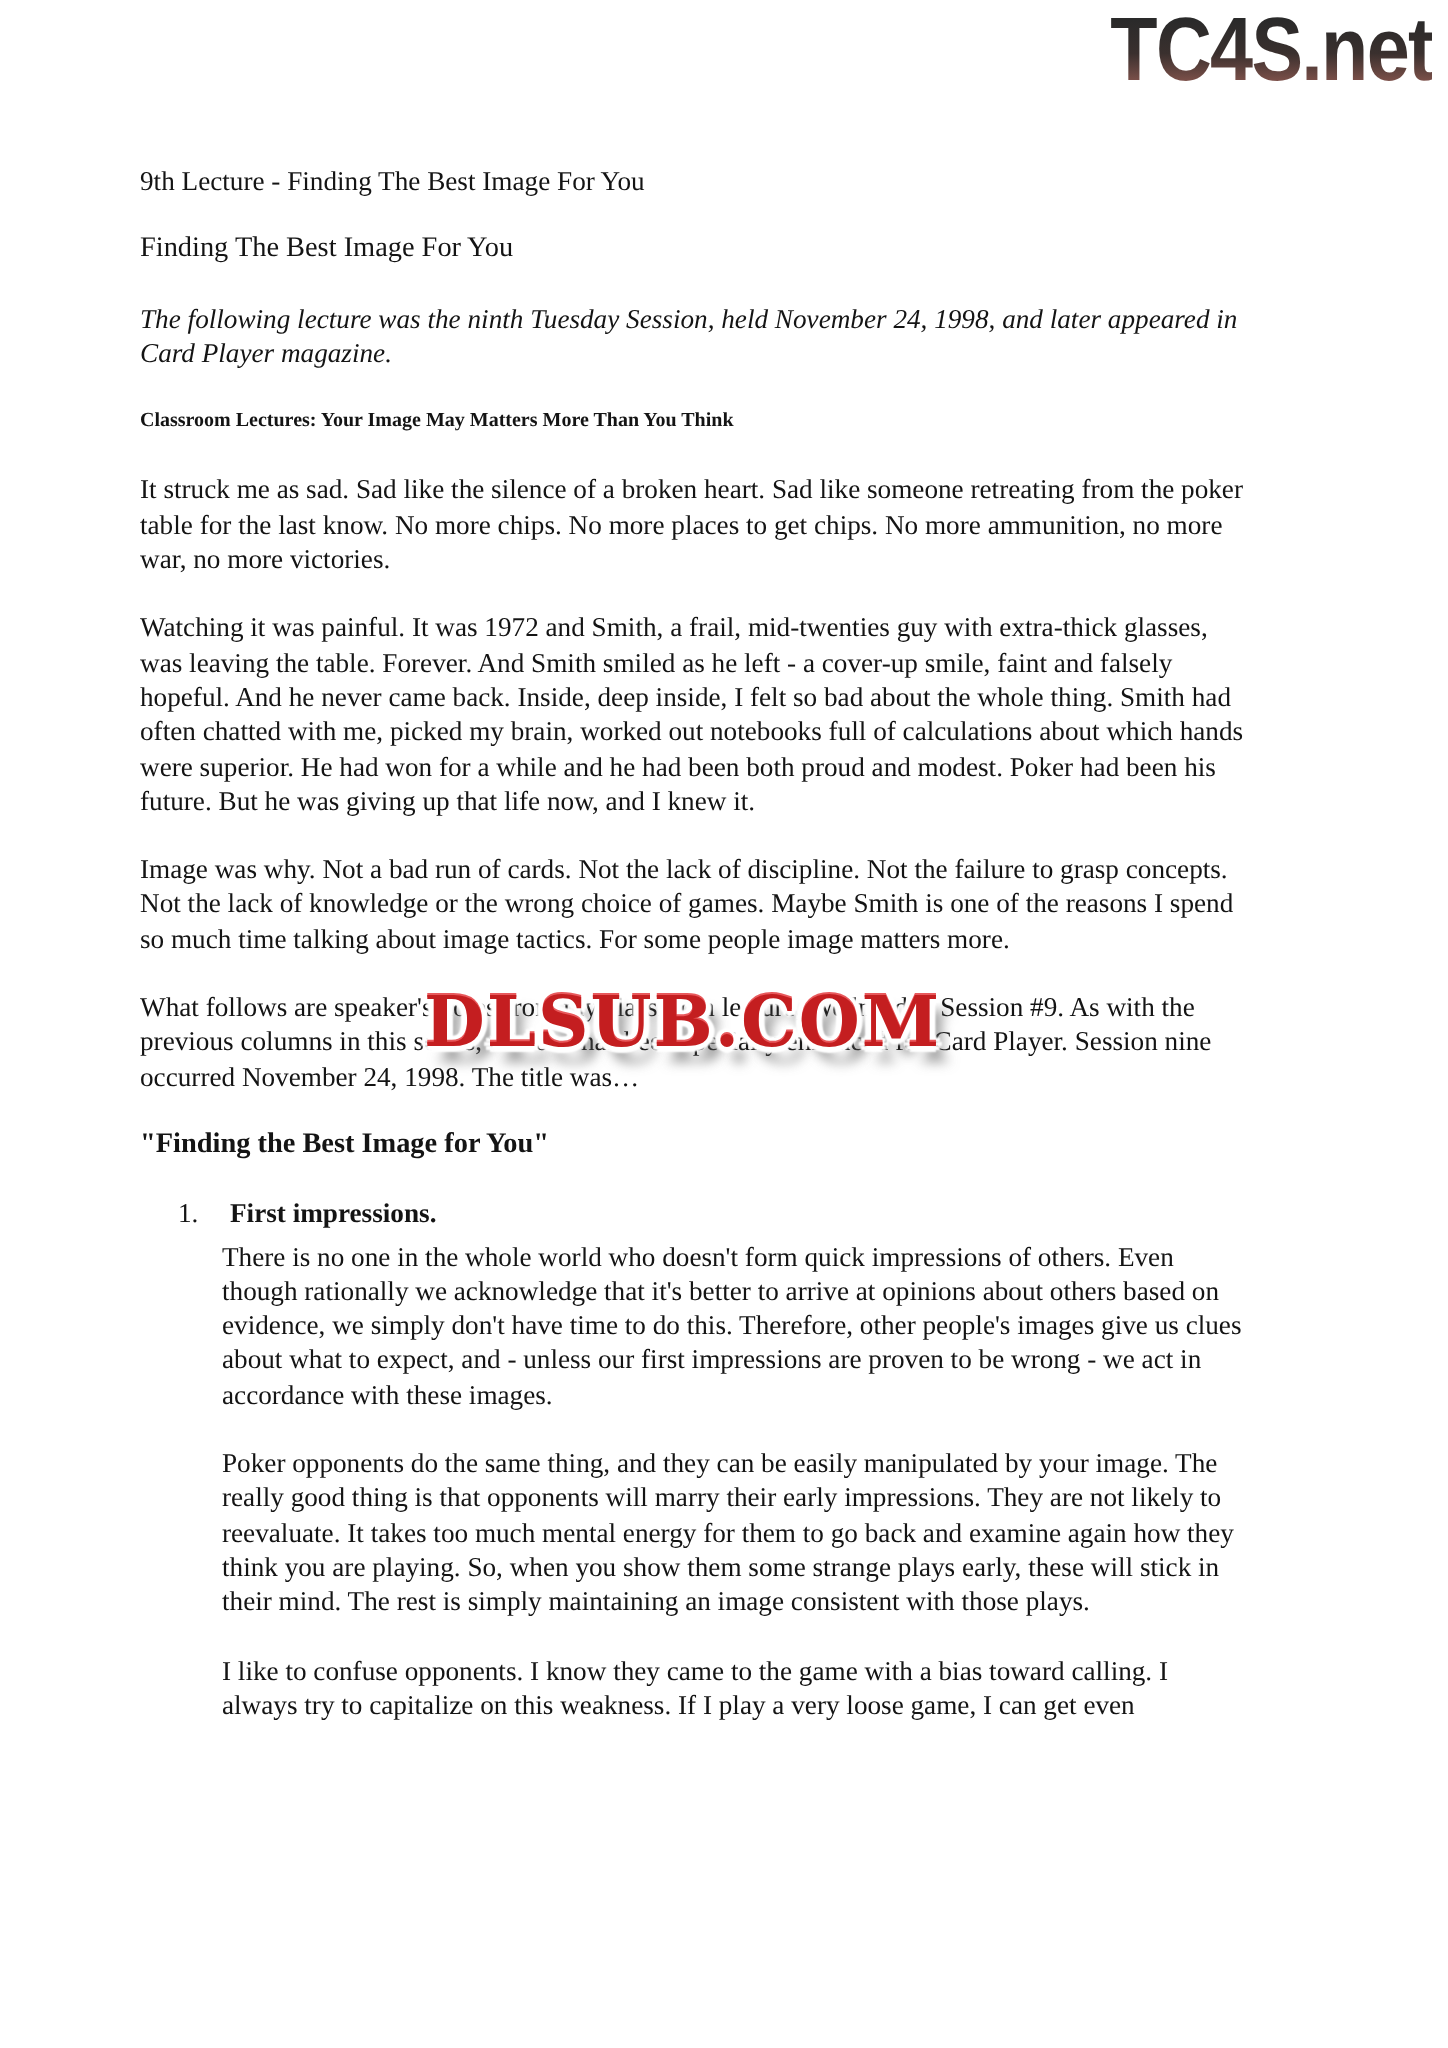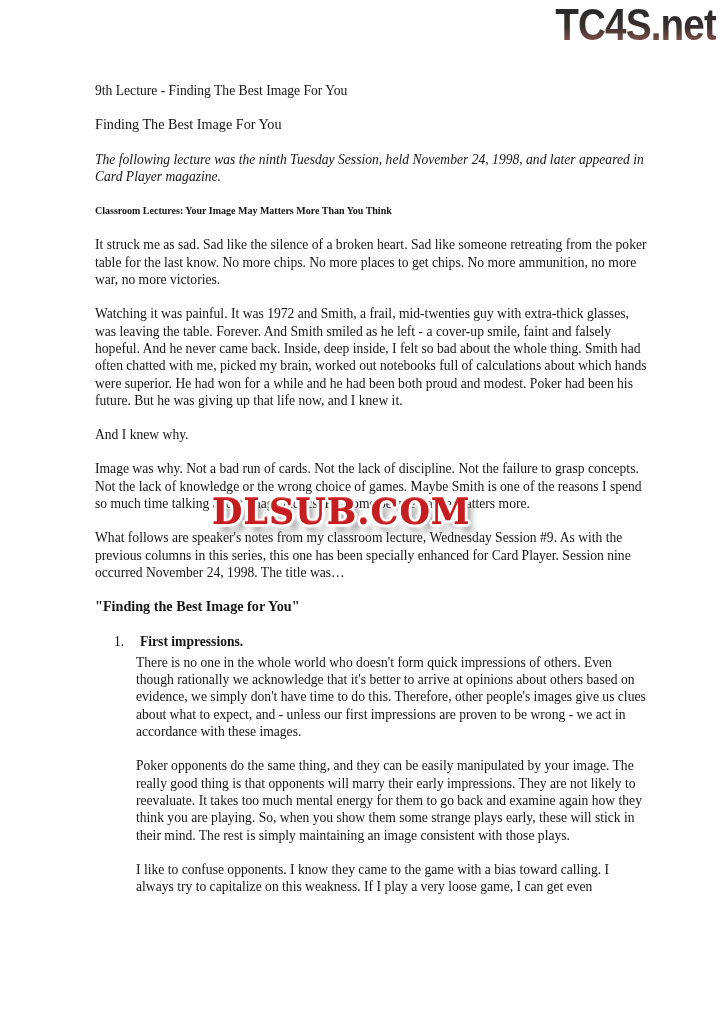--- a/index.html
+++ b/index.html
@@ -28,21 +28,21 @@
     .logo-tc4s {
       background:linear-gradient(180deg,#2a2a2a 18%, #3a302e 55%, #6f4a44 80%, #9c6058 100%);
       -webkit-background-clip:text; background-clip:text;
       -webkit-text-fill-color:transparent;
       text-shadow:none;
     }
   }
 
   
   .content {
-    position:absolute; left:95px; top:82px; width:552px;
+    position:absolute; left:70px; top:82px; width:552px;
     font-size:13.6px; line-height:17.3px;
   }
   .content p { margin:0 0 17px 0; }
   .running-title { margin:0 0 33px 0; }
   .doc-title { font-weight:normal; font-size:14.2px; margin:0 0 0 0; }
   .subtitle { font-style:italic; margin:0 0 17px 0; }
   .section-heading { font-weight:bold; font-size:10px; margin:0 0 17px 0; }
   .quote-heading { font-weight:bold; font-size:14.2px; margin:3px 0 17px 0; }
 
   .list-item { position:relative; padding-left:41px; }
@@ -106,21 +106,20 @@
     <p class="doc-title">Finding The Best Image For You</p>
 
     <p class="subtitle">The following lecture was the ninth Tuesday Session, held November 24, 1998, and later appeared in Card Player magazine.</p>
 
     <p class="section-heading">Classroom Lectures: Your Image May Matters More Than You Think</p>
 
     <p>It struck me as sad. Sad like the silence of a broken heart. Sad like someone retreating from the poker table for the last know. No more chips. No more places to get chips. No more ammunition, no more war, no more victories.</p>
 
     <p>Watching it was painful. It was 1972 and Smith, a frail, mid-twenties guy with extra-thick glasses, was leaving the table. Forever. And Smith smiled as he left - a cover-up smile, faint and falsely hopeful. And he never came back. Inside, deep inside, I felt so bad about the whole thing. Smith had often chatted with me, picked my brain, worked out notebooks full of calculations about which hands were superior. He had won for a while and he had been both proud and modest. Poker had been his future. But he was giving up that life now, and I knew it.</p>
 
-    <p>And I knew why.</p>
 
     <p>Image was why. Not a bad run of cards. Not the lack of discipline. Not the failure to grasp concepts. Not the lack of knowledge or the wrong choice of games. Maybe Smith is one of the reasons I spend so much time talking about image tactics. For some people image matters more.</p>
 
     <p>What follows are speaker's notes from my classroom lecture, Wednesday Session #9. As with the previous columns in this series, this one has been specially enhanced for Card Player. Session nine occurred November 24, 1998. The title was…</p>
 
     <p class="quote-heading">"Finding the Best Image for You"</p>
 
     <div class="list-item">
       <span class="list-number">1.</span>
       <p class="item-title">First impressions.</p>

